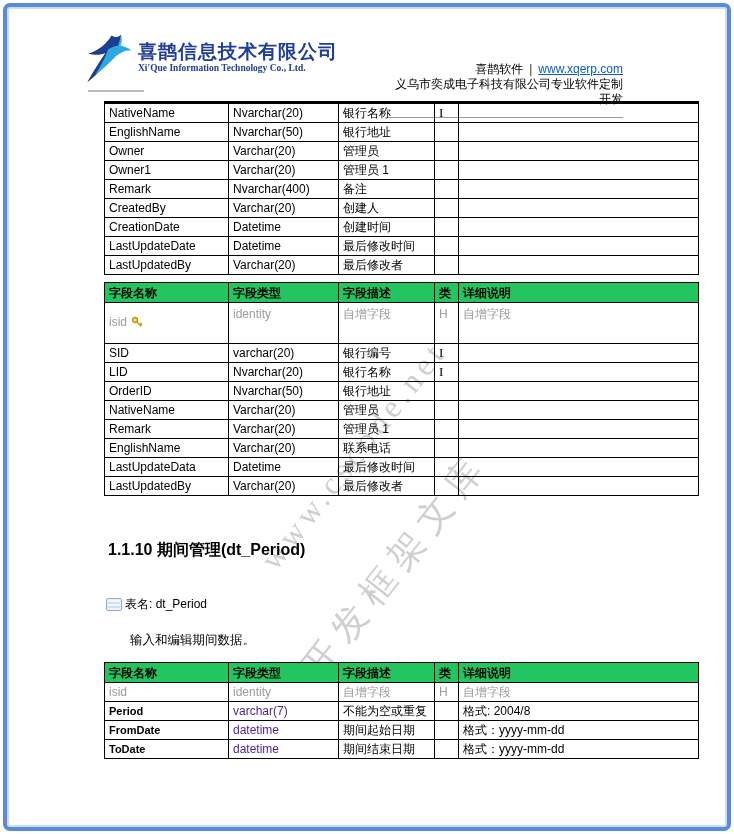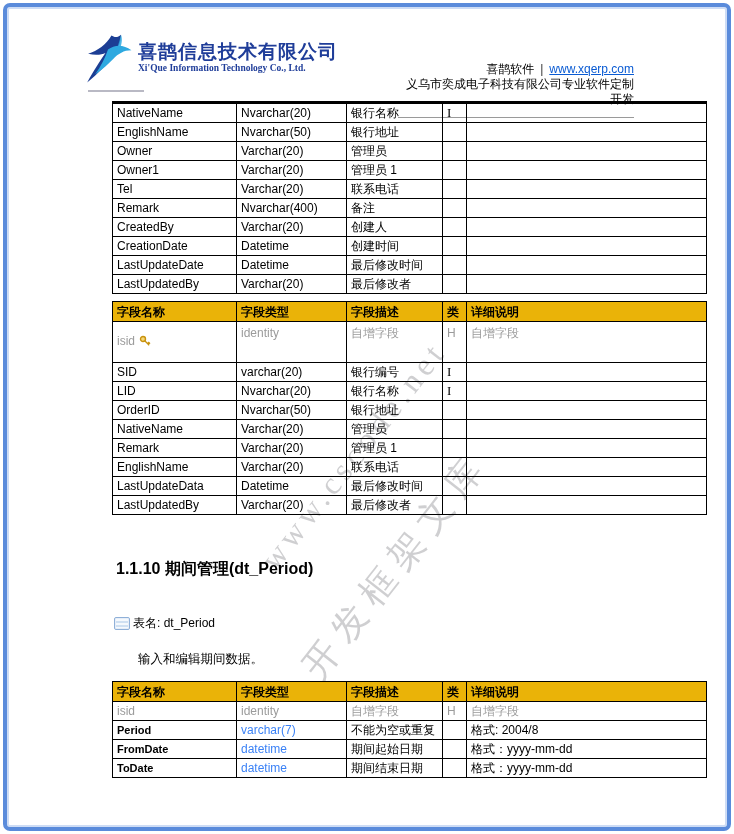--- a/index.html
+++ b/index.html
@@ -10,45 +10,45 @@
          box-shadow:inset 0 0 0 2px #cddcf5;pointer-events:none;z-index:6;}
 
   
   .hdr{position:absolute;top:0;left:0;width:100%;height:100px;z-index:2;}
   .logo{position:absolute;left:82px;top:30px;display:flex;align-items:flex-start;}
   .logo svg{display:block;margin-right:4px;}
   .logo-underline{position:absolute;left:6px;top:60px;width:56px;height:2px;background:#b9b9c4;}
   .logo-txt{padding-top:12px;}
   .logo-cn{font-size:19px;font-weight:bold;color:#1f3d99;letter-spacing:1px;line-height:1.1;}
   .logo-en{font-size:9.5px;font-weight:bold;color:#1f3d99;font-family:"Liberation Serif",serif;}
-  .hdr-right{position:absolute;left:398px;top:62px;width:236px;text-align:right;}
+  .hdr-right{position:absolute;left:387px;top:62px;width:236px;text-align:right;}
   .hr1{font-size:12px;line-height:15px;}
   .hr1 .sep{color:#333;margin:0 6px;}
   .hr1 a{color:#0a5bd3;text-decoration:underline;cursor:pointer;}
   .hr2{font-size:12px;line-height:15px;border-bottom:1px solid #9a9a9a;padding-bottom:10px;}
 
   
   .wm{position:absolute;z-index:1;pointer-events:none;}
   .wm span{position:absolute;color:rgba(130,130,135,0.38);white-space:nowrap;
            transform-origin:left bottom;font-family:"Liberation Serif",serif;}
   .wm1{left:282px;top:540px;font-size:32px;letter-spacing:5px;transform:rotate(-52deg);}
   .wm2{left:330px;top:640px;font-size:36px;letter-spacing:10px;transform:rotate(-52deg);}
 
   
-  .content{position:absolute;left:112px;top:101px;width:594px;z-index:2;}
+  .content{position:absolute;left:104px;top:101px;width:594px;z-index:2;}
   table.dtable{border-collapse:collapse;table-layout:fixed;width:594px;background:transparent;}
   .dtable td,.dtable th{border:1px solid #000;padding:0 4px;overflow:hidden;
       font-size:12px;line-height:18px;height:18px;vertical-align:middle;white-space:nowrap;}
-  .dtable th{background:#eab308;text-align:left;font-weight:bold;height:19px;}
+  .dtable th{background:#22c55e;text-align:left;font-weight:bold;height:19px;}
   .t1{border-top:3px solid #000;}
   .c-name{font-size:12.5px;}
   .c-flag .cell-text{font-family:"Liberation Serif",serif;font-size:13px;}
   tr.muted td{color:#9b9b9b;}
   tr.muted .c-flag .cell-text{font-family:"Liberation Sans",sans-serif;font-size:12px;}
-  .muted-text .cell-text{color:#3b82f6;}
+  .muted-text .cell-text{color:#4c1d95;}
   .bold-name .cell-text{font-weight:bold;font-size:11px;}
   tr.tall td{height:38px;vertical-align:top;padding-top:2px;}
   tr.tall td.c-name{vertical-align:middle;padding-top:0;}
   .key-icon{display:inline-block;margin-left:4px;vertical-align:-2px;}
 
   .tbl-label{margin:15px 0 14px 2px;font-size:12px;display:flex;align-items:center;height:16px;}
   .note-icon{display:inline-block;width:14px;height:11px;margin-right:3px;border:1px solid #8fb0d8;
       border-radius:2px;background:linear-gradient(180deg,#f5f9fd 0 28%,#cfe0f2 28% 44%,#f5f9fd 44% 62%,#cfe0f2 62% 78%,#f5f9fd 78%);
       box-shadow:0 0 0 1px #e7eef8 inset;}
   .gap-t2{height:7px;}
@@ -118,27 +118,20 @@
     <td class="c-name"><span class="cell-text">Owner</span></td>
     <td class="c-type"><span class="cell-text">Varchar(20)</span></td>
     <td class="c-desc"><span class="cell-text">管理员</span></td>
     <td class="c-flag"><span class="cell-text"></span></td>
     <td class="c-detail"><span class="cell-text"></span></td>
   </tr>
           <tr>
     <td class="c-name"><span class="cell-text">Owner1</span></td>
     <td class="c-type"><span class="cell-text">Varchar(20)</span></td>
     <td class="c-desc"><span class="cell-text">管理员 1</span></td>
-    <td class="c-flag"><span class="cell-text"></span></td>
-    <td class="c-detail"><span class="cell-text"></span></td>
-  </tr>
-          <tr>
-    <td class="c-name"><span class="cell-text">Tel</span></td>
-    <td class="c-type"><span class="cell-text">Varchar(20)</span></td>
-    <td class="c-desc"><span class="cell-text">联系电话</span></td>
     <td class="c-flag"><span class="cell-text"></span></td>
     <td class="c-detail"><span class="cell-text"></span></td>
   </tr>
           <tr>
     <td class="c-name"><span class="cell-text">Remark</span></td>
     <td class="c-type"><span class="cell-text">Nvarchar(400)</span></td>
     <td class="c-desc"><span class="cell-text">备注</span></td>
     <td class="c-flag"><span class="cell-text"></span></td>
     <td class="c-detail"><span class="cell-text"></span></td>
   </tr>

